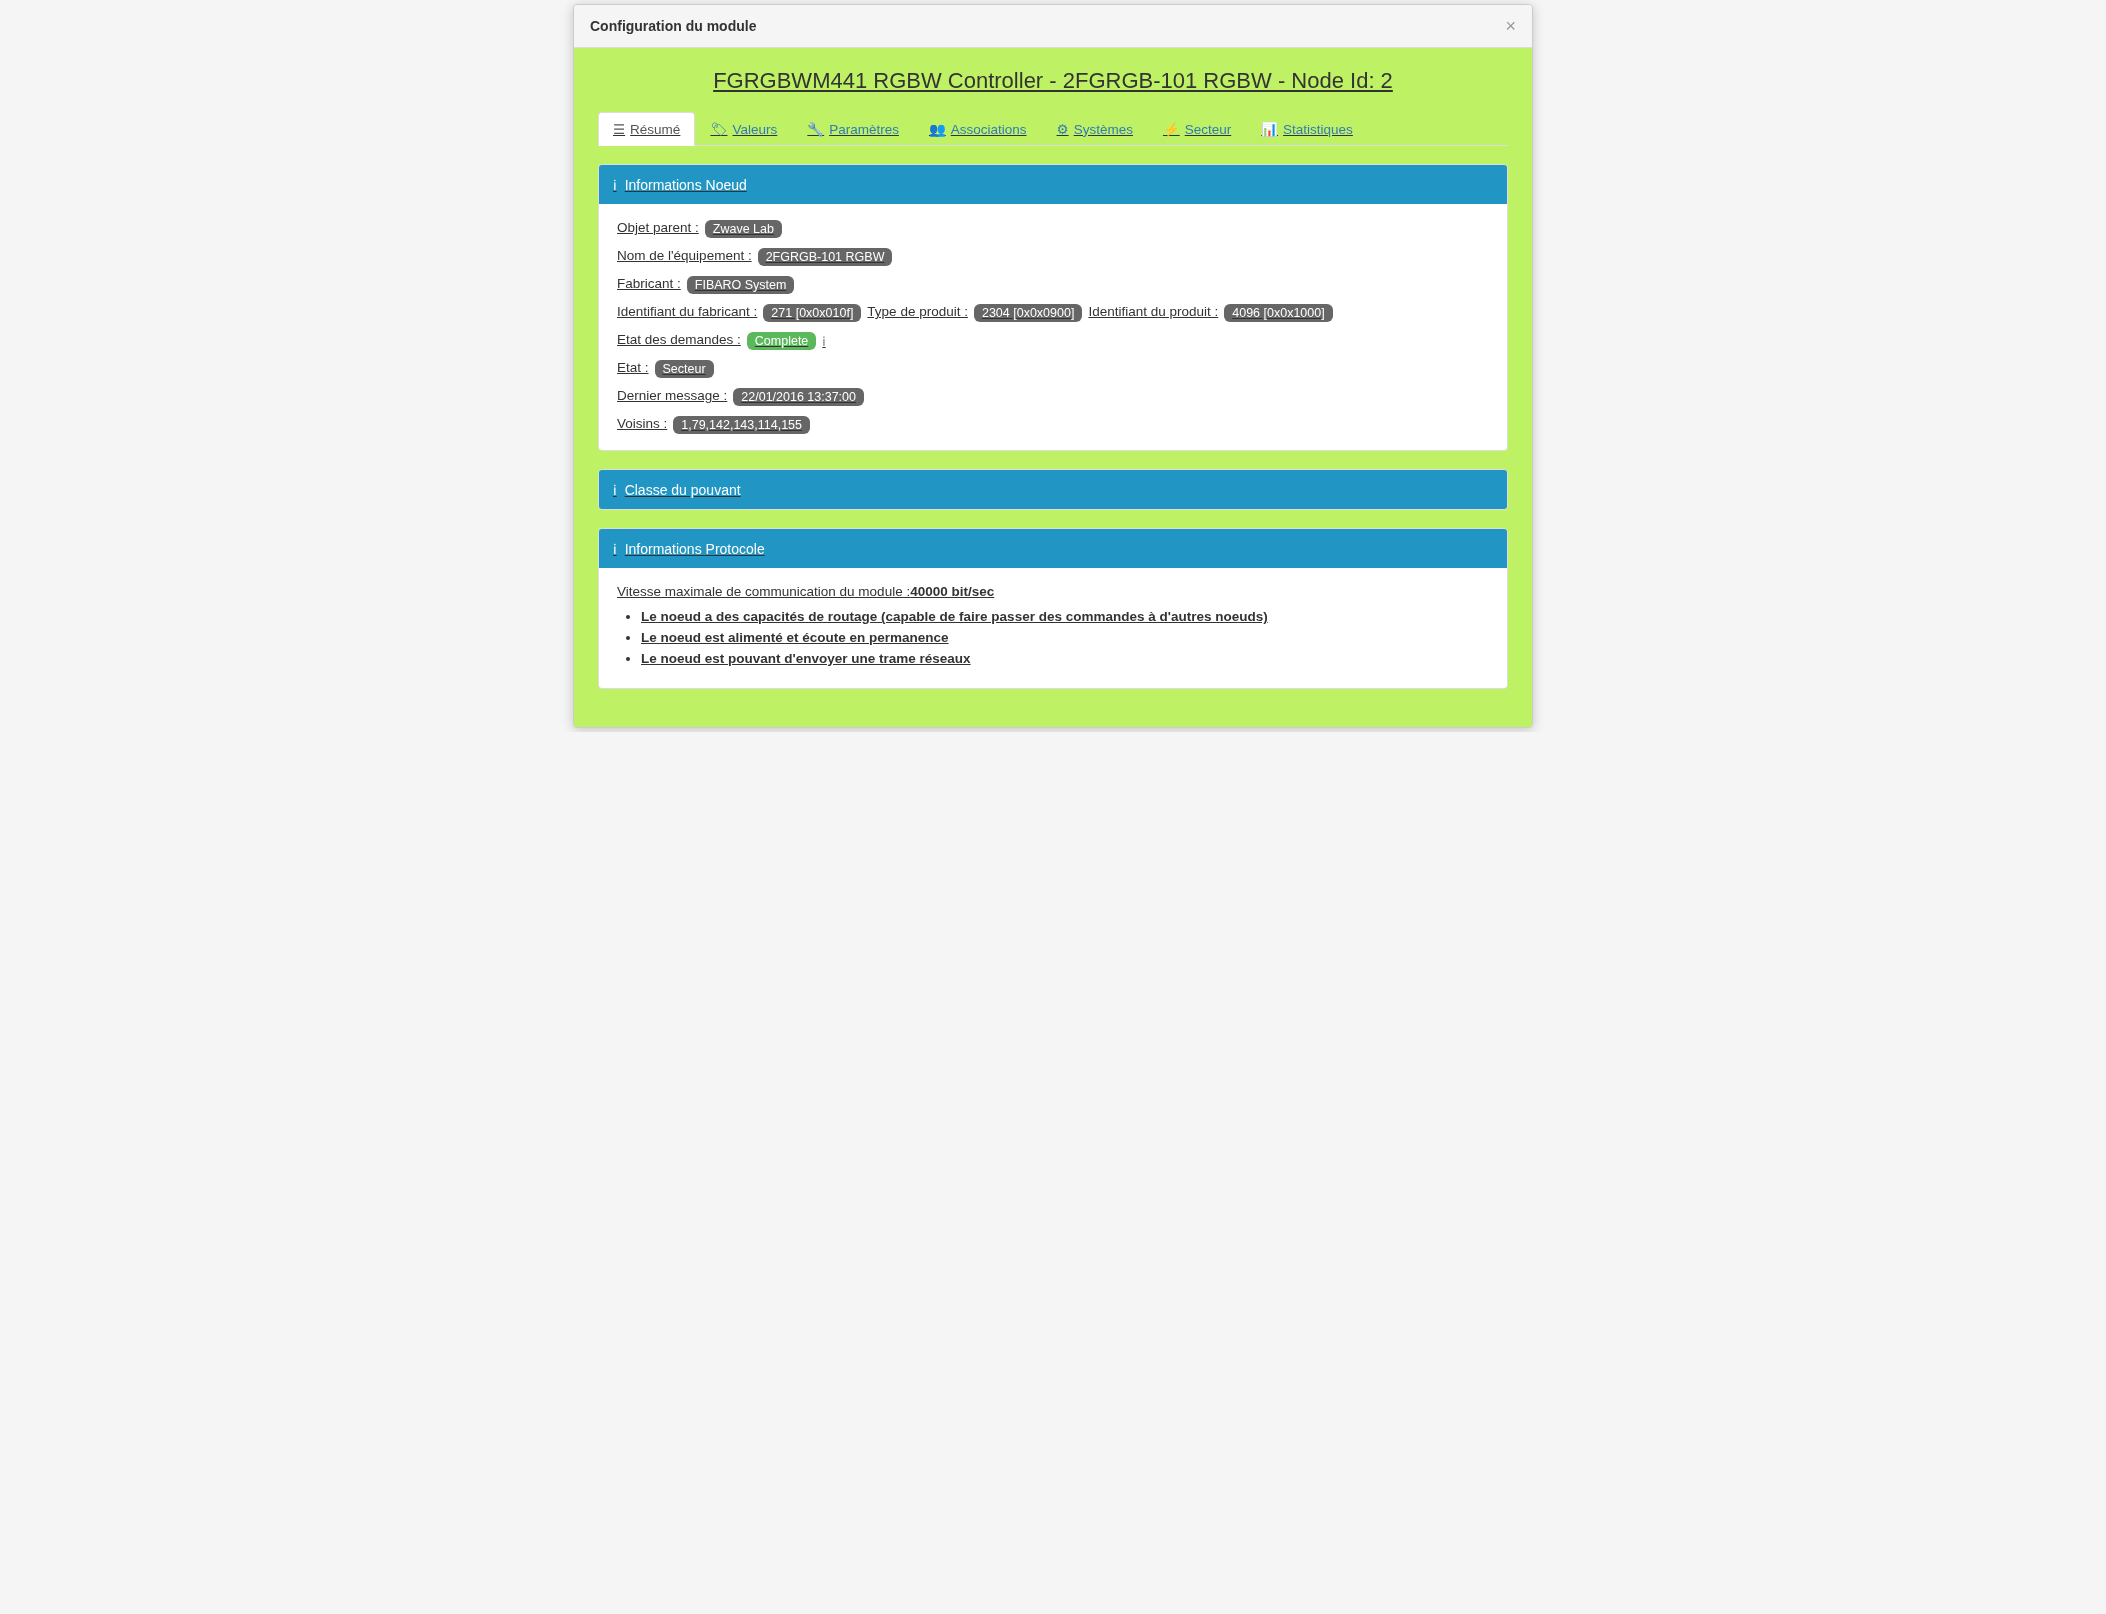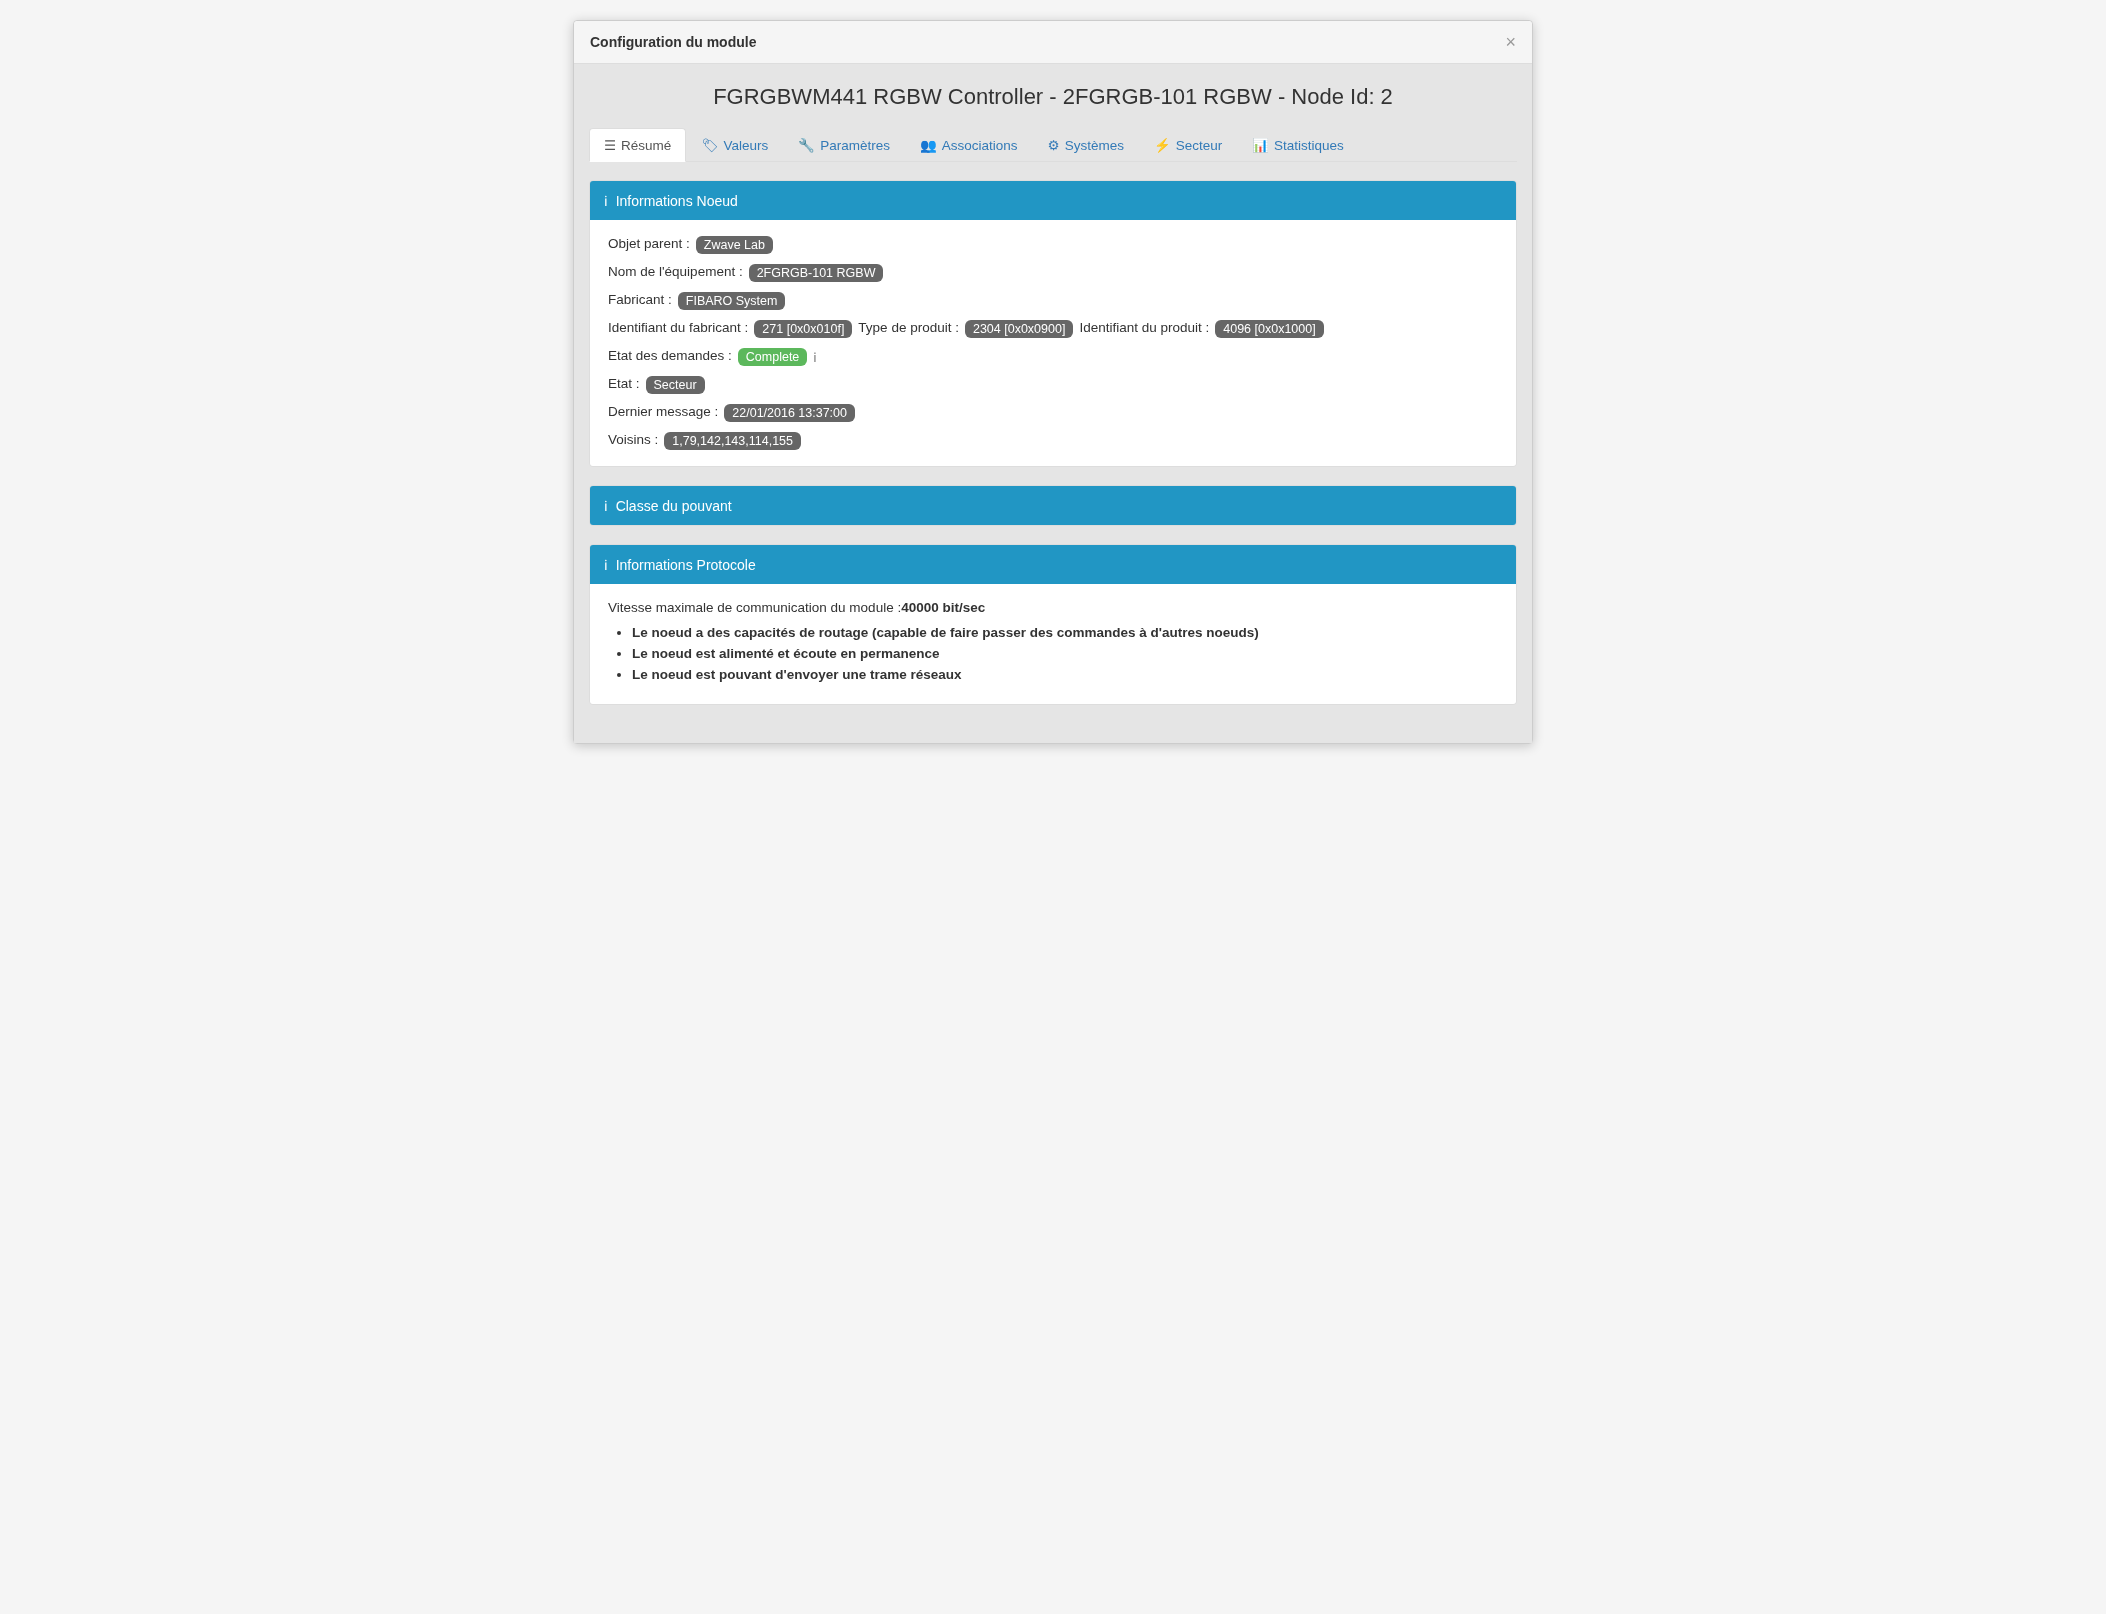--- a/index.html
+++ b/index.html
@@ -7,21 +7,21 @@
       font-family: -apple-system, BlinkMacSystemFont, "Segoe UI", Helvetica, Arial, sans-serif;
       font-size: 14px;
       background: #f5f5f5;
       color: #333;
     }
     .modal-wrapper {
       background: #fff;
       border: 1px solid #ccc;
       border-radius: 4px;
       width: 960px;
-      margin: 20px auto;
+      margin: 4px auto;
       box-shadow: 0 2px 12px rgba(0,0,0,0.2);
     }
     .modal-header {
       background: #f5f5f5;
       border-bottom: 1px solid #ddd;
       padding: 12px 16px;
       display: flex;
       justify-content: space-between;
       align-items: center;
       border-radius: 4px 4px 0 0;
@@ -33,22 +33,23 @@
     }
     .modal-close {
       font-size: 18px;
       color: #999;
       cursor: pointer;
       background: none;
       border: none;
       line-height: 1;
     }
     .modal-body {
-      padding: 20px 15px;
-      background: #e5e5e5;
+      padding: 20px 24px;
+      background: #bef264;
+      text-decoration: underline;
     }
     .page-title {
       text-align: center;
       font-size: 22px;
       font-weight: 400;
       color: #333;
       margin-bottom: 18px;
     }
     
     .tabs {

